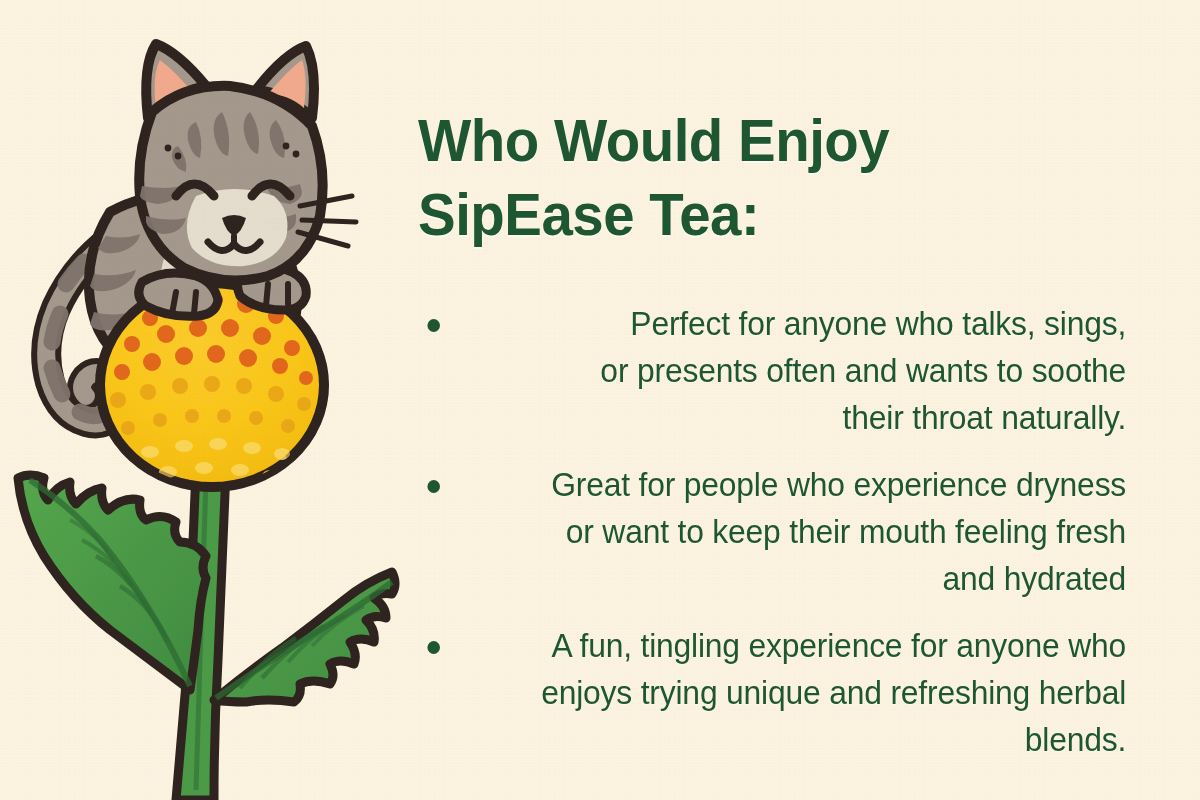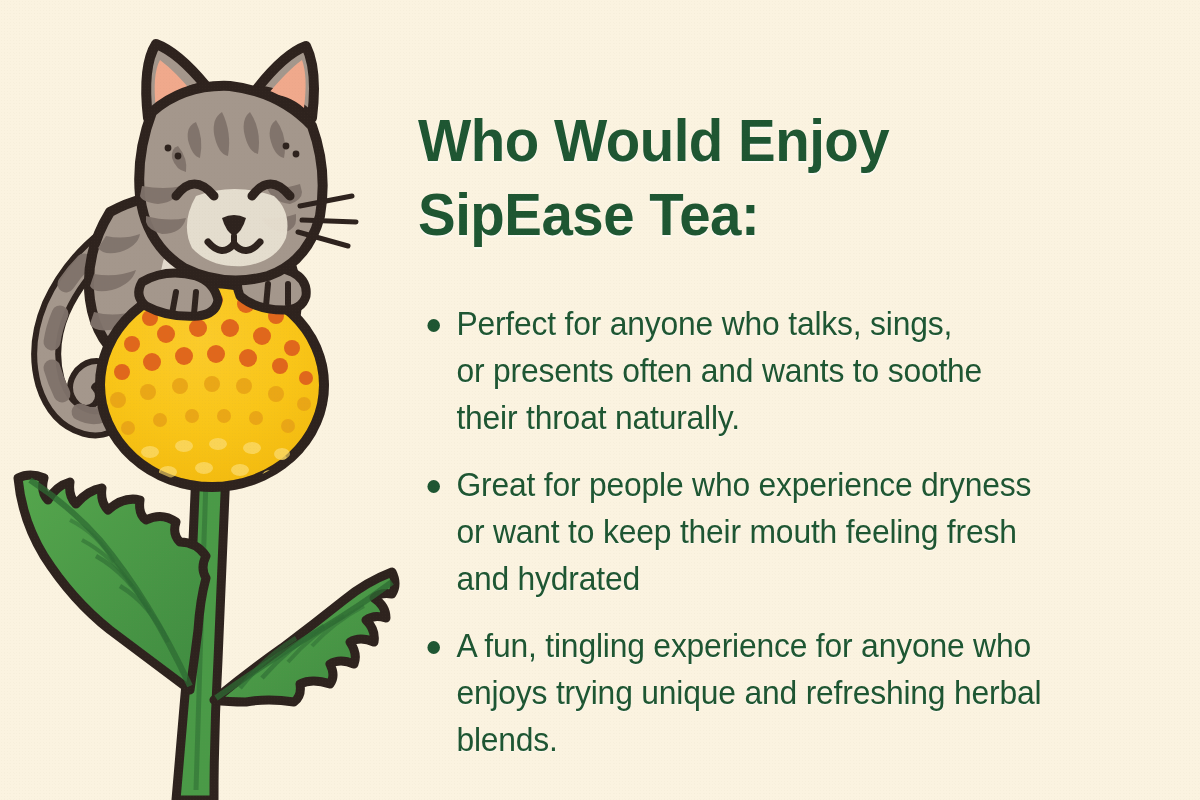--- a/index.html
+++ b/index.html
@@ -76,20 +76,21 @@
   }
 
   #bullets {
     position: absolute;
     left: 0px;
     top: 300px;
     width: 740px;
     margin: 0;
     padding: 0;
     list-style: none;
+    text-align: right;
   }
   .bullet-item {
     position: relative;
     padding-left: 46px;
     margin-bottom: 20px;
     color: #1E5632;
     font-family: "Liberation Sans", sans-serif;
     font-weight: 400;
     font-size: 33px;
     line-height: 47px;

